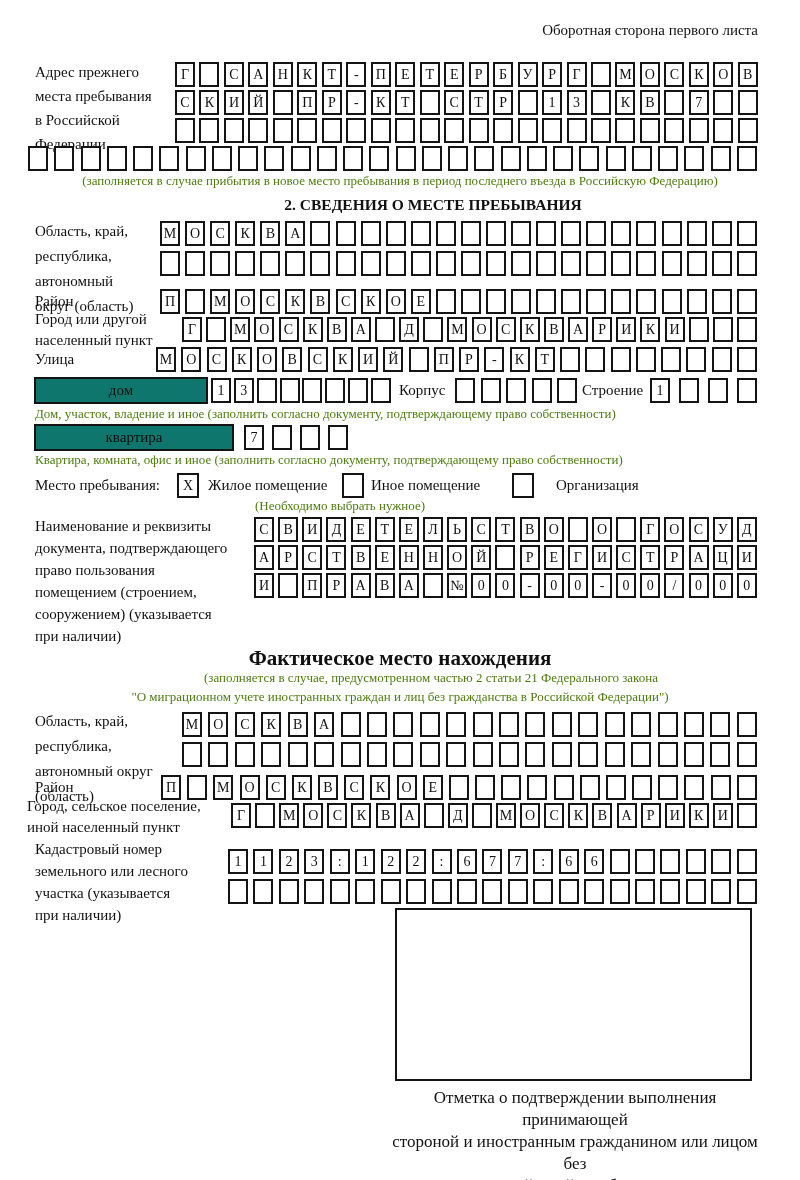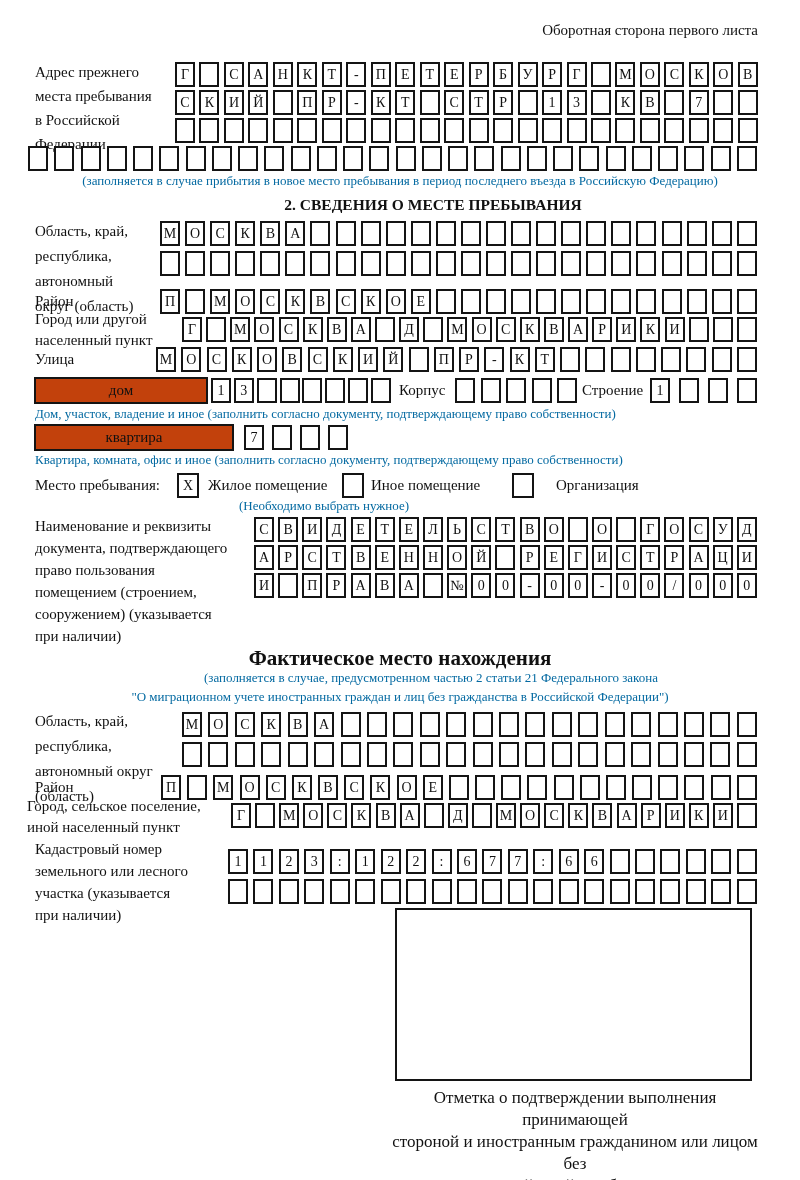--- a/index.html
+++ b/index.html
@@ -2,32 +2,32 @@
 <html><head>
 <meta charset="utf-8">
 <style>
   html,body{margin:0;padding:0;background:#fff;}
   .page{
     position:relative;width:800px;height:1180px;background:#fff;color:#111;
     font-family:"Liberation Serif","DejaVu Serif",serif;overflow:hidden;
   }
   .abs{position:absolute;}
   .lbl{font-size:15px;line-height:24px;white-space:pre-line;color:#111;}
-  .note{font-size:13px;color:#0369a1;}
+  .note{font-size:13px;color:#4d7c0f;}
   .center{text-align:center;}
   .bold{font-weight:bold;}
   .cellrow{position:absolute;display:flex;justify-content:space-between;height:25px;}
   .cell{
     flex:0 0 20px;width:20px;height:25px;box-sizing:border-box;
     border:2px solid #141414;background:#fff;
     font-size:14px;line-height:21px;text-align:center;overflow:hidden;
   }
   .widebox{
     position:absolute;box-sizing:border-box;border:2px solid #141414;height:27px;
-    font-size:15px;line-height:23px;text-align:center;background:#c2410c;
+    font-size:15px;line-height:23px;text-align:center;background:#0f766e;
   }
   .cbox{
     position:absolute;box-sizing:border-box;border:2px solid #141414;width:22px;height:25px;
     font-size:14px;line-height:21px;text-align:center;background:#fff;
   }
   .inline-lbl{position:absolute;font-size:15px;line-height:25px;}
   .bigbox{position:absolute;box-sizing:border-box;border:2px solid #141414;background:#fff;}
   .caption{font-size:17px;line-height:22px;white-space:pre-line;text-align:center;}
   .hdr{font-size:15px;}
 </style>
@@ -333,21 +333,21 @@
     </div>
   <div class="abs note" style="left:35px;top:452px;">Квартира, комната, офис и иное (заполнить согласно документу, подтверждающему право собственности)</div>
 
   <div class="inline-lbl" style="left:35px;top:473px;">Место пребывания:</div>
   <div class="cbox" style="left:177px;top:473px;">X</div>
   <div class="inline-lbl" style="left:208px;top:473px;">Жилое помещение</div>
   <div class="cbox" style="left:342px;top:473px;"></div>
   <div class="inline-lbl" style="left:371px;top:473px;">Иное помещение</div>
   <div class="cbox" style="left:512px;top:473px;"></div>
   <div class="inline-lbl" style="left:556px;top:473px;">Организация</div>
-  <div class="abs note center" style="left:164px;top:498px;width:320px;">(Необходимо выбрать нужное)</div>
+  <div class="abs note center" style="left:180px;top:498px;width:320px;">(Необходимо выбрать нужное)</div>
 
   <div class="abs lbl" style="left:35px;top:515px;width:218px;line-height:22px;">Наименование и реквизиты
 документа, подтверждающего
 право пользования
 помещением (строением,
 сооружением) (указывается
 при наличии)</div>
   <div class="cellrow" style="left:254px;top:517px;width:503px;">
       <span class="cell">С</span>
       <span class="cell">В</span>

